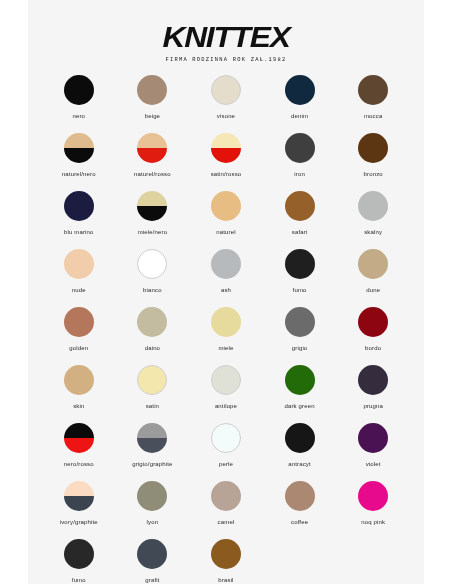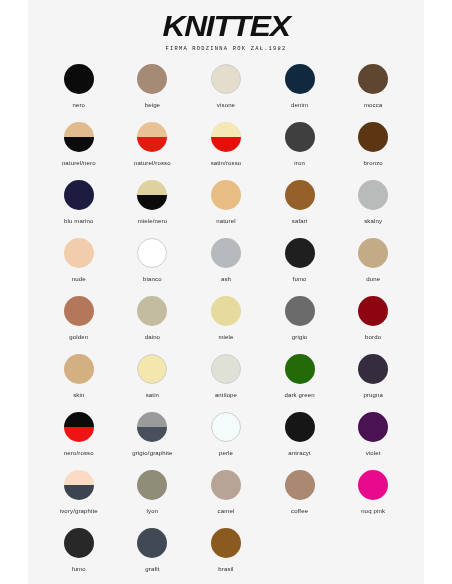--- a/index.html
+++ b/index.html
@@ -24,21 +24,21 @@
     position: absolute;
     left: 28px;
     top: 0;
     width: 396px;
     height: 584px;
     background: #f5f5f5;
     box-sizing: border-box;
   }
   
   .brand {
-    padding-top: 11px;
+    padding-top: 22px;
     text-align: center;
   }
   .brand-logo {
     display: block;
     margin: 0 auto;
     font-family: "Liberation Sans", sans-serif;
     font-weight: bold;
     font-style: italic;
     font-size: 30px;
     line-height: 30px;

